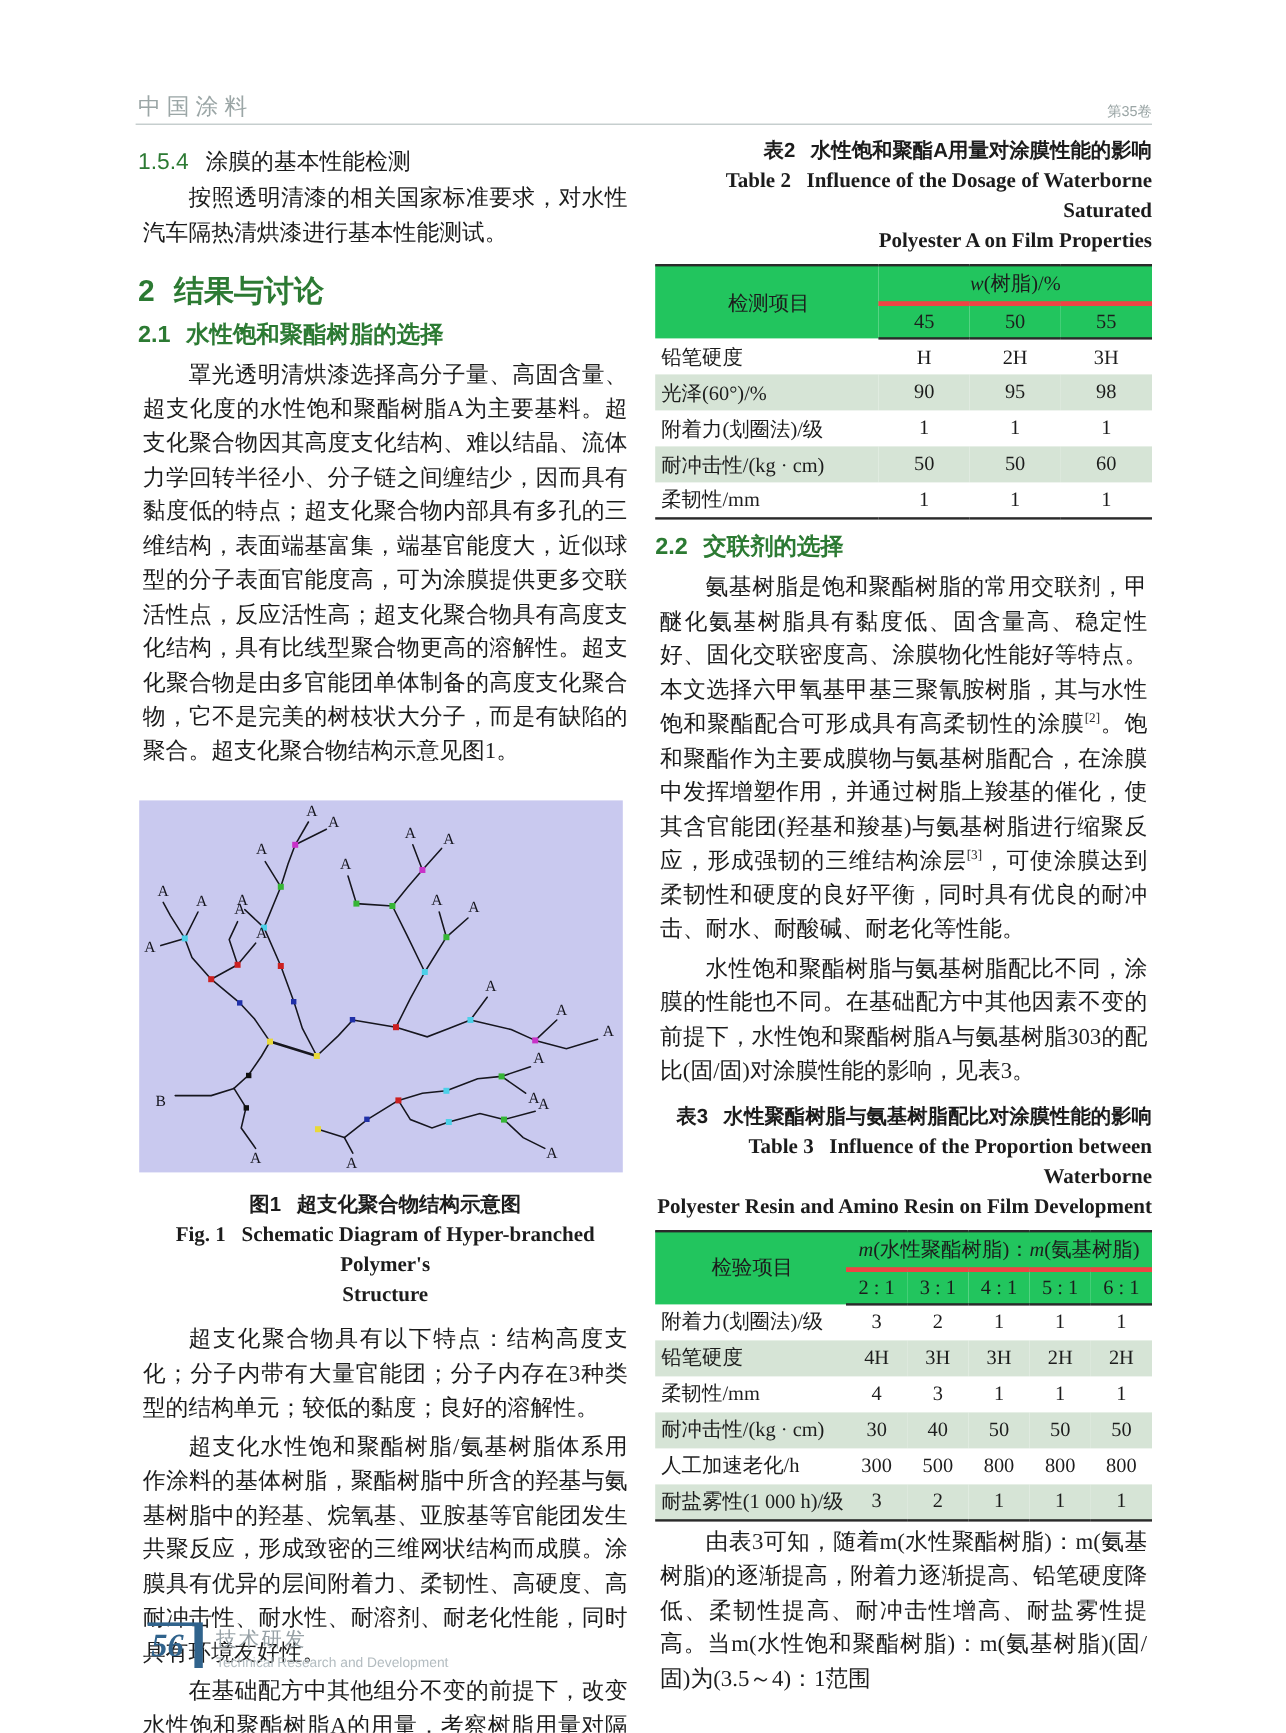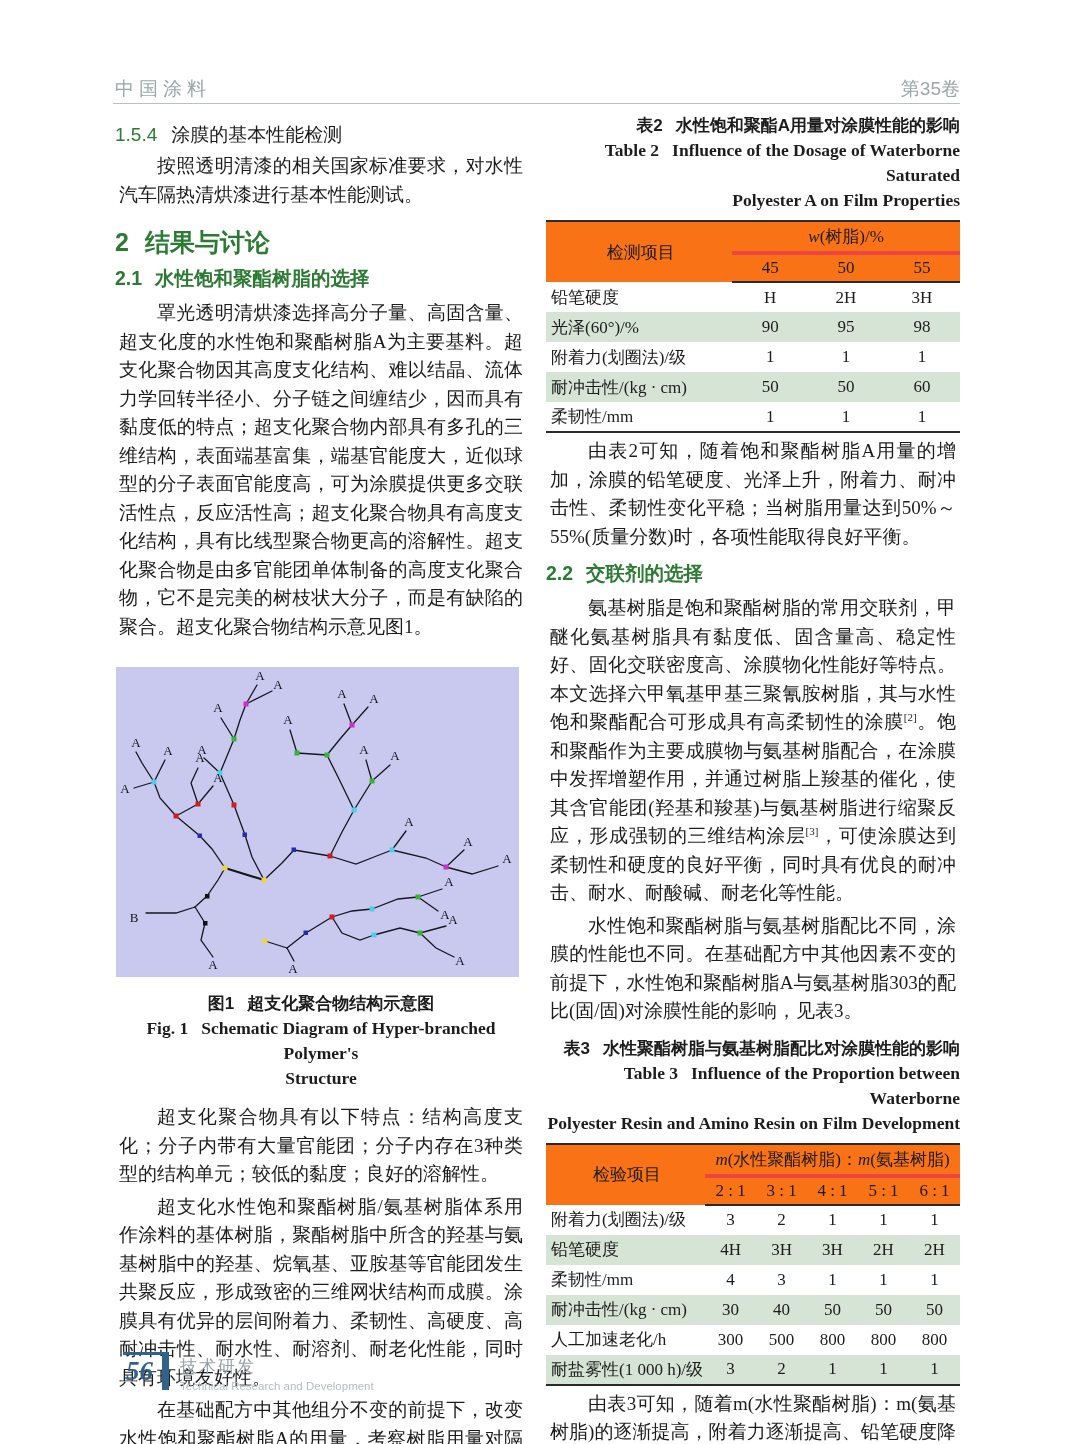--- a/index.html
+++ b/index.html
@@ -7,21 +7,21 @@
   body {
     width:1072px; height:1444px; position:relative; background:#ffffff;
     font-family:"Liberation Serif","DejaVu Serif",serif; color:#1c1c1c;
     overflow:hidden;
   }
   
   .runhead { position:absolute; left:115px; top:76px; width:845px;
     display:flex; justify-content:space-between; align-items:flex-end;
     color:#9ba6a6; font-family:"Liberation Sans","DejaVu Sans",sans-serif;gap:12px; }
   .runhead .jname { font-size:19px; letter-spacing:5px; }
-  .runhead .vol { font-size:19px; }
+  .runhead .vol { font-size:12px; }
   .headrule { position:absolute; left:113px; top:103px; width:847px; height:1px; background:#b9c2c2; }
 
   
   .col { position:absolute; top:118px; }
   .col-left  { left:115px; width:412px; }
   .col-right { left:546px; width:414px; top:113px; }
 
   p.body { font-size:19px; line-height:28.5px; text-align:justify; text-indent:2em; margin:4px; }
   sup.ref { font-size:11px; line-height:0; }
 
@@ -41,21 +41,21 @@
   .figcap .en { font-size:17.5px; font-weight:bold; font-family:"Liberation Serif","DejaVu Serif",serif; }
   .capno { margin-right:13px; }
 
   
   .tabcap { text-align:right; line-height:25px; margin-bottom:7px; }
   .tabcap .cn { font-size:17px; font-weight:bold; font-family:"Liberation Sans","DejaVu Sans",sans-serif; }
   .tabcap .en { font-size:17.5px; font-weight:bold; }
   table.paper { width:100%; border-collapse:collapse;
     border-top:2.5px solid #2a2a2a; border-bottom:2.5px solid #2a2a2a;
     font-size:17px; }
-  table.paper thead { background:#f97316; }
+  table.paper thead { background:#22c55e; }
   table.paper thead tr:last-child th { border-bottom:2.5px solid #2a2a2a; }
   table.paper th, table.paper td { font-weight:normal; padding:3px 2px; text-align:center; }
   table.paper th.lbl, table.paper td.lbl { text-align:left; padding-left:5px; white-space:nowrap; }
   table.paper th.spanh { border-bottom:4px solid #ef4444; }
   table.paper tbody tr.alt { background:#d6e4d6; }
   table.paper td { height:30px; }
   .it { font-style:italic; }
   .mt18 { margin-top:18px; }
   .mt10 { margin-top:10px; }
 
@@ -277,21 +277,20 @@
       </tr>
       <tr>
         <td class="lbl">柔韧性/mm</td>
         <td>1</td>
         <td>1</td>
         <td>1</td>
       </tr>
     </tbody>
   </table>
 
-  <p class="body mt18">由表2可知，随着饱和聚酯树脂A用量的增加，涂膜的铅笔硬度、光泽上升，附着力、耐冲击性、柔韧性变化平稳；当树脂用量达到50%～55%(质量分数)时，各项性能取得良好平衡。</p>
 
   <div class="hsub" style="margin-top:9px">
     <span class="num">2.2</span><span>交联剂的选择</span>
   </div>
 
   <p class="body"><span>氨基树脂是饱和聚酯树脂的常用交联剂，甲醚化氨基树脂具有黏度低、固含量高、稳定性好、固化交联密度高、涂膜物化性能好等特点。本文选择六甲氧基甲基三聚氰胺树脂，其与水性饱和聚酯配合可形成具有高柔韧性的涂膜</span><sup class="ref">[2]</sup><span>。饱和聚酯作为主要成膜物与氨基树脂配合，在涂膜中发挥增塑作用，并通过树脂上羧基的催化，使其含官能团(羟基和羧基)与氨基树脂进行缩聚反应，形成强韧的三维结构涂层</span><sup class="ref">[3]</sup><span>，可使涂膜达到柔韧性和硬度的良好平衡，同时具有优良的耐冲击、耐水、耐酸碱、耐老化等性能。</span></p>
 
   <p class="body">水性饱和聚酯树脂与氨基树脂配比不同，涂膜的性能也不同。在基础配方中其他因素不变的前提下，水性饱和聚酯树脂A与氨基树脂303的配比(固/固)对涂膜性能的影响，见表3。</p>
 
   <div class="tabcap mt10">

